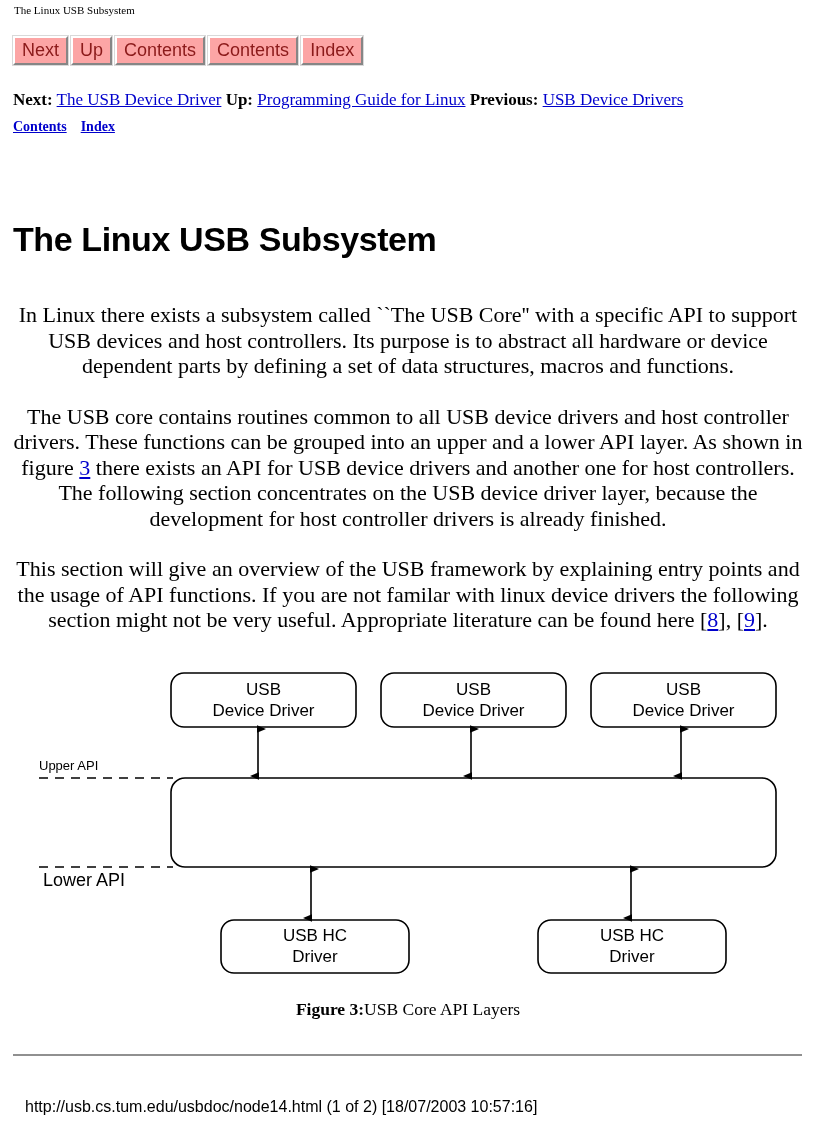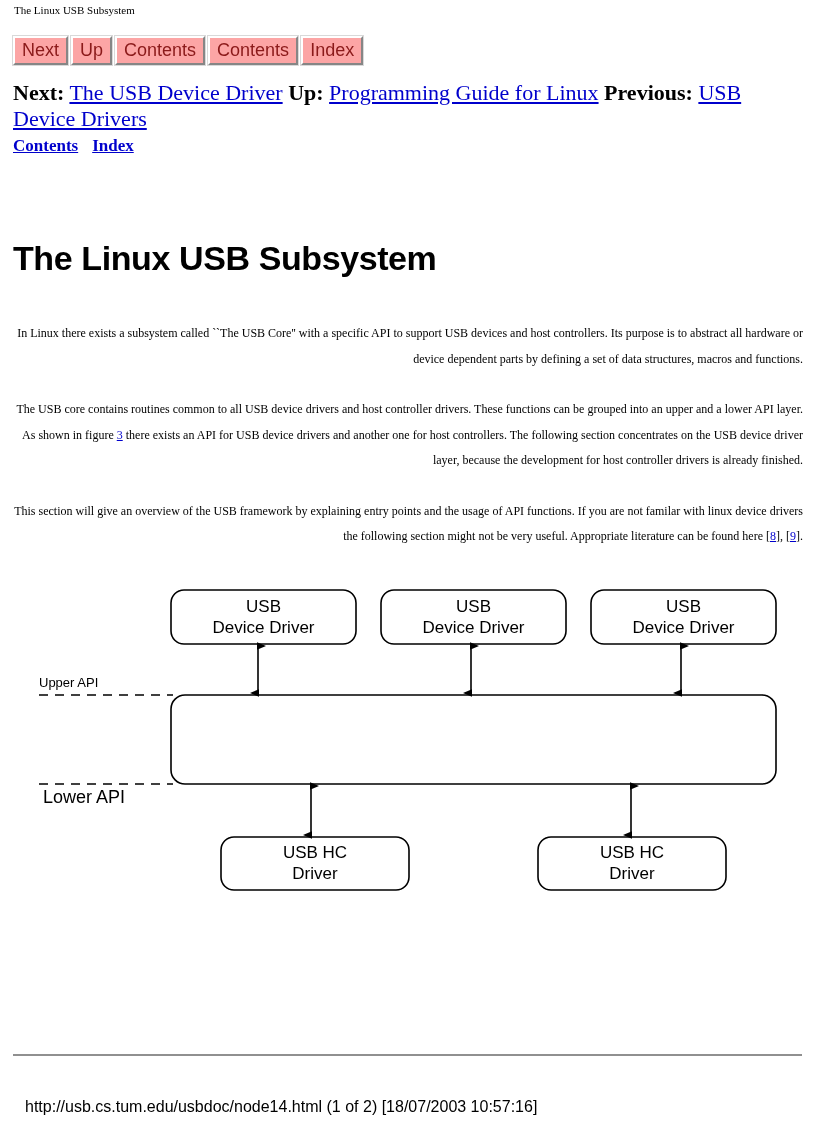--- a/index.html
+++ b/index.html
@@ -61,61 +61,61 @@
     font-size: 18px;
     line-height: 25px;
     color: #8b1a1a;
     letter-spacing: 0px;
     text-align: center;
     cursor: pointer;
   }
 
   
   .navline {
-    margin: 15px 0 0 0;
-    font-family: "Liberation Serif", serif;
-    font-size: 22px;
+    margin: 22px 0 0 0;
+    font-family: "Liberation Serif", serif;
+    font-size: 17px;
     line-height: 26px;
     color: #000;
   }
   .navline b { font-weight: bold; }
   .navline a,
   .navline2 a {
     color: #0000cc;
     text-decoration: underline;
   }
   .navline2 {
     margin: 1px 0 0 0;
     font-family: "Liberation Serif", serif;
-    font-size: 17px;
+    font-size: 14px;
     line-height: 26px;
     font-weight: bold;
   }
   .navline2 a { margin-right: 14px; }
 
   
   h1.doc-title {
     font-family: "Liberation Sans", sans-serif;
     font-size: 34px;
     font-weight: bold;
     letter-spacing: -0.4px;
     margin: 79px 0 0 0;
     padding: 0;
     line-height: 40px;
     color: #000;
   }
 
   
   p.body {
     font-family: "Liberation Serif", serif;
-    font-size: 12px;
+    font-size: 22px;
     line-height: 25.5px;
     margin: 25px 0 0 0;
     padding: 0;
-    text-align: right;
+    text-align: center;
     color: #000;
   }
   p.body.first { margin-top: 43px; }
   p.body a {
     color: #0000cc;
     text-decoration: underline;
   }
 
   
   .figure {
@@ -257,18 +257,19 @@
                 font-family:'Liberation Sans',sans-serif;font-size:17px;line-height:21px;">
       <span>USB HC</span>
       <span>Driver</span>
     </div>
 
     <div style="position:absolute;left:26px;top:90px;
                 font-family:'Liberation Sans',sans-serif;font-size:13px;line-height:21px;">Upper API</div>
     <div style="position:absolute;left:30px;top:205px;
                 font-family:'Liberation Sans',sans-serif;font-size:18px;line-height:21px;">Lower API</div>
 
+    <div class="fig-caption"><span class="cap-label">Figure 3:</span><span>USB Core API Layers</span></div>
   </div>
 
 </div>
 
 <hr class="footer-rule">
 <div class="footer-text">http://usb.cs.tum.edu/usbdoc/node14.html (1 of 2) [18/07/2003 10:57:16]</div>
 
 </body></html>

